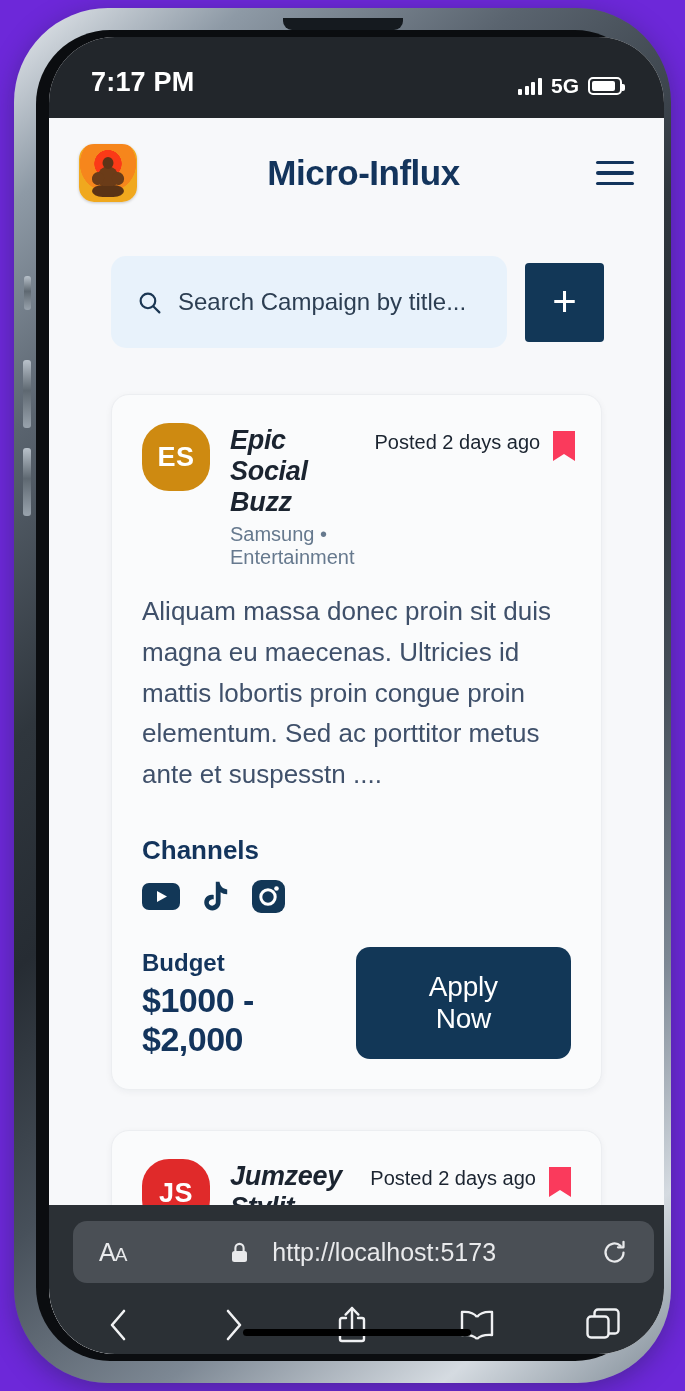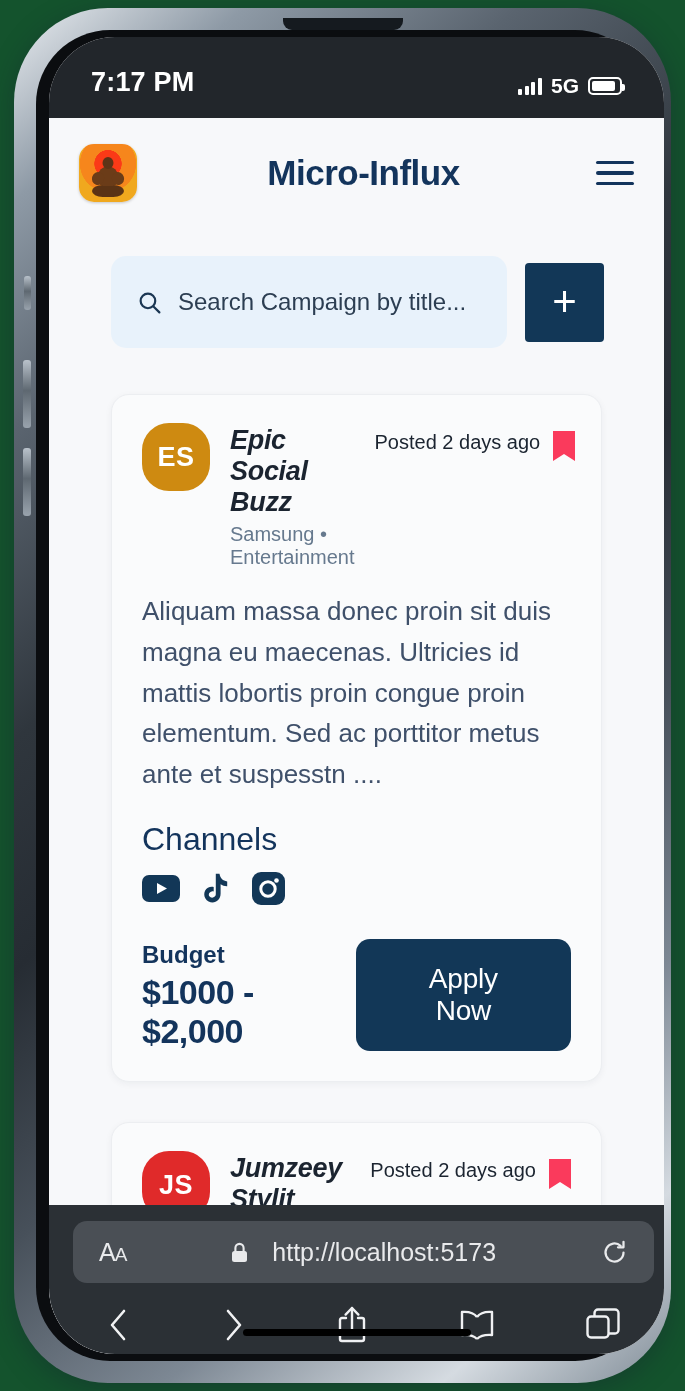--- a/index.html
+++ b/index.html
@@ -2,21 +2,21 @@
 <html><head>
 <meta charset="utf-8">
 <style>
   * { margin:0; padding:0; box-sizing:border-box; }
   html,body{
     width:685px; height:1391px;
     background:#ffffff;
     font-family:"Liberation Sans", sans-serif;
     overflow:hidden;
   }
-  #stage{ position:relative; width:685px; height:1391px; background:#14532d; }
+  #stage{ position:relative; width:685px; height:1391px; background:#6d28d9; }
 
   
   .phone-outer{
     position:absolute; left:14px; top:8px;
     width:657px; height:1375px;
     border-radius:94px;
     background:linear-gradient(140deg,#e9edf1 0%,#8e9aa6 10%,#5a646f 22%,#2f363d 38%,#262c33 50%,#47505a 64%,#7d8894 78%,#d5dbe1 90%,#7f8b96 100%);
     box-shadow:0 6px 26px rgba(20,30,45,.35);
   }
   .phone-inner{
@@ -128,21 +128,21 @@
   .ch-main{ flex:1; padding-top:2px; }
   .ch-title{ font-size:27px; font-weight:700; color:#1b2430; letter-spacing:-.3px;font-style:italic; }
   .ch-sub{ font-size:20px; color:#66798e; margin-top:5px; }
   .ch-right{ display:flex; align-items:flex-start; gap:13px; padding-top:8px; }
   .posted{ font-size:20px; color:#1b2430; white-space:nowrap; }
   .bookmark{ width:22px; height:30px; flex:0 0 22px; cursor:pointer; }
 
   .desc{
     margin-top:22px; font-size:26px; line-height:1.57; color:#3f506a;
   }
-  .sec-label{ margin-top:26px; font-size:32px; font-weight:400; color:#13345c; }
+  .sec-label{ margin-top:40px; font-size:26px; font-weight:700; color:#13345c; }
   .channels{ display:flex; gap:22px; margin-top:14px; align-items:center; }
   .channels svg{ display:block; }
 
   .footer{ display:flex; align-items:flex-end; justify-content:space-between; margin-top:34px; }
   .budget-label{ font-size:24px; font-weight:700; color:#13345c; }
   .budget-val{ font-size:34px; font-weight:700; color:#13345c; margin-top:4px; letter-spacing:-.5px; }
   .apply{
     background:#123757; color:#fff; border:none; border-radius:14px;
     padding:24px 44px; font-size:28px; font-family:"Liberation Sans", sans-serif;
     cursor:pointer; letter-spacing:-.2px;

